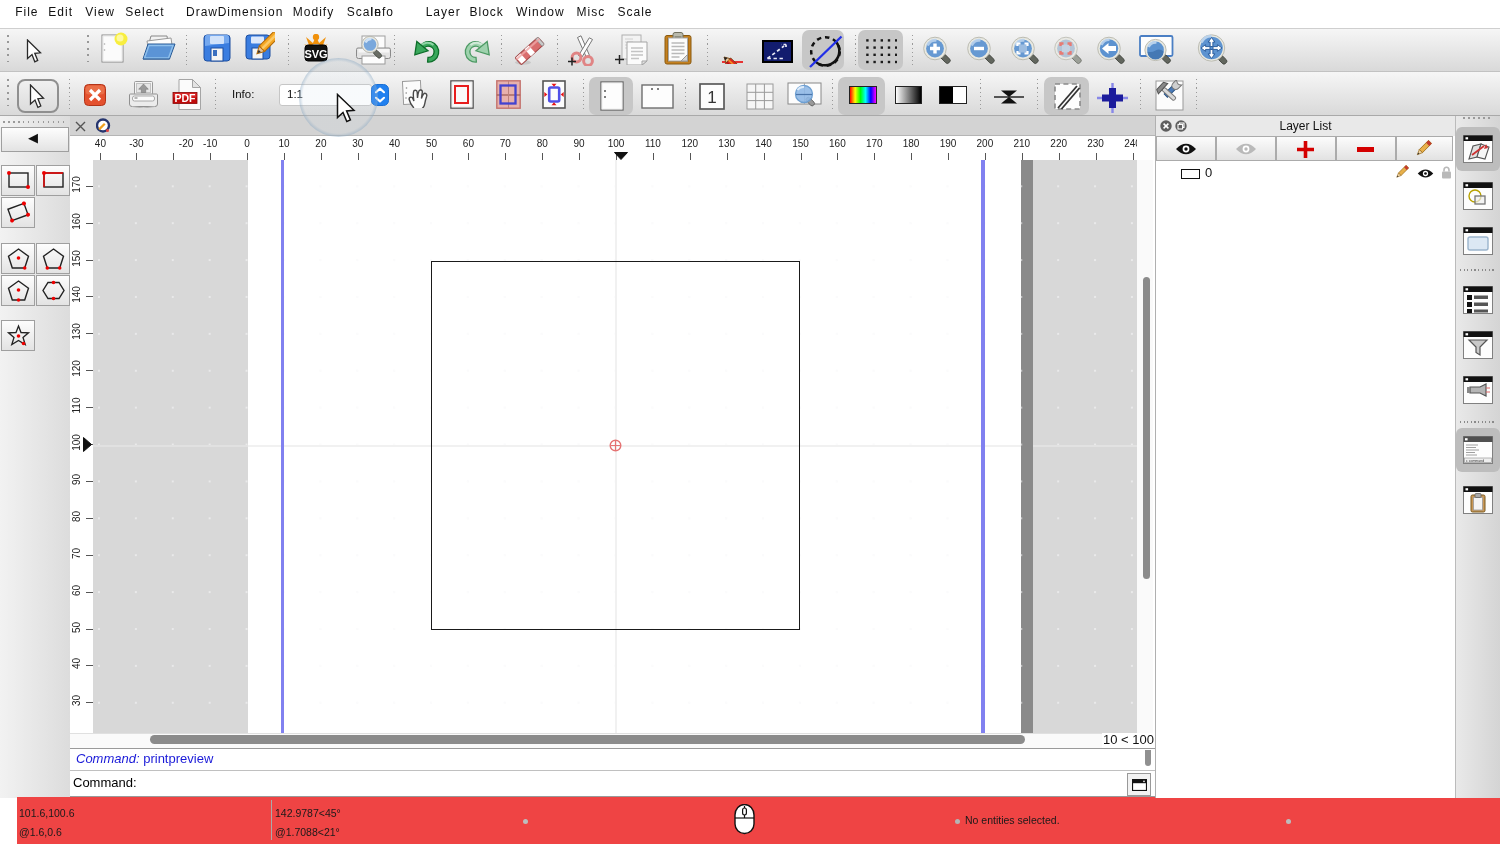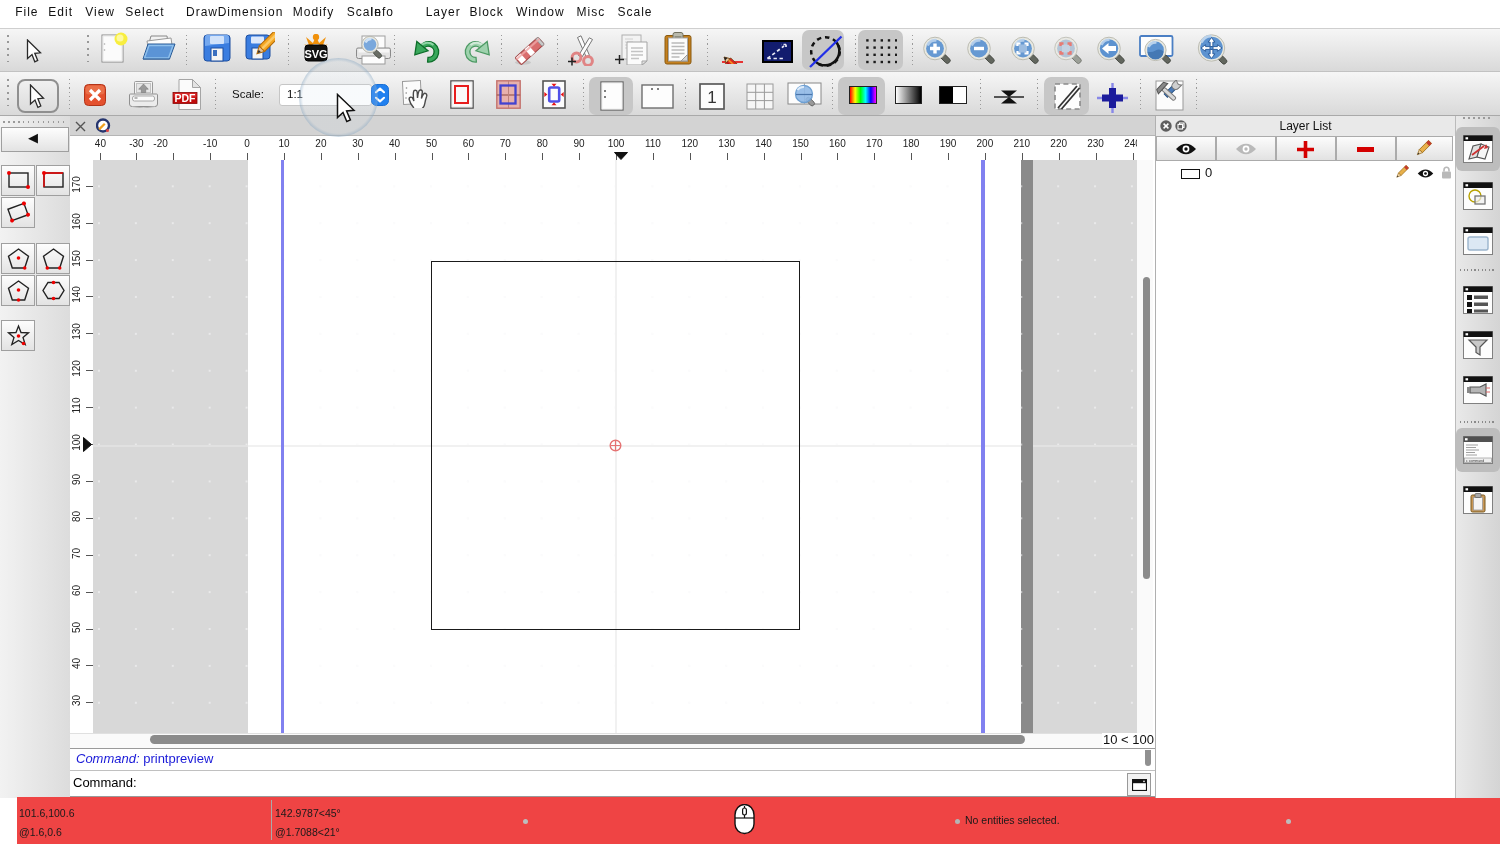--- a/index.html
+++ b/index.html
@@ -342,21 +342,21 @@
     <path d="M5.5,17 h3" stroke="#888" stroke-width="1.2"></path>
     <path d="M3,25.5 q11.5,3 23,0" stroke="#b5b5b5" fill="none"></path>
   </svg>
   <svg class="abs" style="left:172px;top:79px" width="30" height="31" viewBox="0 0 30 31">
     <path d="M7,0.5 h13.5 l8,8 v22 h-21.5 Z" fill="#fbfbfb" stroke="#a5a5a5"></path>
     <path d="M20.5,0.5 l8,8 h-8 Z" fill="#e4e4e4" stroke="#a5a5a5"></path>
     <rect x="1" y="13.5" width="24" height="11" fill="#c00b0b" stroke="#8a0606" stroke-width="0.8"></rect>
     <rect x="1.5" y="14" width="23" height="4.5" fill="#e03030" opacity="0.7"></rect>
     <text x="13" y="22.8" font-size="10.5" font-weight="bold" fill="#fff" text-anchor="middle" font-family="Liberation Sans">PDF</text>
   </svg>
-  <div class="abs" style="left:232px;top:88px;font-size:11.5px;color:#111">Scale:</div>
+  <div class="abs" style="left:232px;top:88px;font-size:11.5px;color:#111">Info:</div>
   <div class="abs" style="left:279px;top:84px;width:93px;height:22px;background:#fff;border:1px solid #c6c6c6;border-radius:3px"></div>
   <div class="abs" style="left:287px;top:88px;font-size:11.5px;color:#111">1:1</div>
   <svg class="abs" style="left:371px;top:84px" width="18" height="22" viewBox="0 0 18 22">
     <rect x="0.5" y="0.5" width="17" height="21" rx="5" fill="#2180ef" stroke="#1a6fd4"></rect>
     <path d="M5,8.2 l4,-3.6 l4,3.6" fill="none" stroke="#fff" stroke-width="2.1" stroke-linecap="round" stroke-linejoin="round"></path>
     <path d="M5,13.8 l4,3.6 l4,-3.6" fill="none" stroke="#fff" stroke-width="2.1" stroke-linecap="round" stroke-linejoin="round"></path>
   </svg>
   <div class="abs" style="left:299px;top:58px;width:79px;height:79px;border-radius:50%;z-index:60;
     background:radial-gradient(circle, rgba(205,220,232,0.14) 0 64%, rgba(140,170,196,0.52) 71%, rgba(208,222,233,0.28) 76%, rgba(140,170,196,0.48) 81%, rgba(212,225,235,0.26) 85%, rgba(140,170,196,0.50) 90%, rgba(205,220,232,0.12) 95%, rgba(205,220,232,0) 98%);"></div>
   <svg class="abs" style="left:334px;top:93px;z-index:61" width="24" height="32" viewBox="0 0 24 32">
@@ -524,21 +524,21 @@
       <circle cx="11.5" cy="12.5" r="1.5" fill="#e04040"></circle>
     </svg>
   </div>
   <div id="rulercorner" class="abs"></div>
   <div class="abs" style="left:1137px;top:136px;width:18px;height:24px;background:#fff"></div>
   <div id="rulertop" class="abs" style="overflow:hidden">
       <div class="rlab" style="left:-13.0px;top:2px;width:40px;text-align:center"> 40</div>
 <div class="rtick" style="left:6.5px;top:17px;width:1px;height:7px"></div>
 <div class="rlab" style="left:23.4px;top:2px;width:40px;text-align:center">-30</div>
 <div class="rtick" style="left:43.4px;top:17px;width:1px;height:7px"></div>
-<div class="rlab" style="left:60.3px;top:2px;width:40px;text-align:left">-20</div>
+<div class="rlab" style="left:60.3px;top:2px;width:40px;text-align:right">-20</div>
 <div class="rtick" style="left:80.3px;top:17px;width:1px;height:7px"></div>
 <div class="rlab" style="left:97.2px;top:2px;width:40px;text-align:center">-10</div>
 <div class="rtick" style="left:117.2px;top:17px;width:1px;height:7px"></div>
 <div class="rlab" style="left:134.1px;top:2px;width:40px;text-align:center">0</div>
 <div class="rtick" style="left:154.1px;top:17px;width:1px;height:7px"></div>
 <div class="rlab" style="left:171.0px;top:2px;width:40px;text-align:center">10</div>
 <div class="rtick" style="left:191.0px;top:17px;width:1px;height:7px"></div>
 <div class="rlab" style="left:207.9px;top:2px;width:40px;text-align:center">20</div>
 <div class="rtick" style="left:227.9px;top:17px;width:1px;height:7px"></div>
 <div class="rlab" style="left:244.7px;top:2px;width:40px;text-align:center">30</div>

